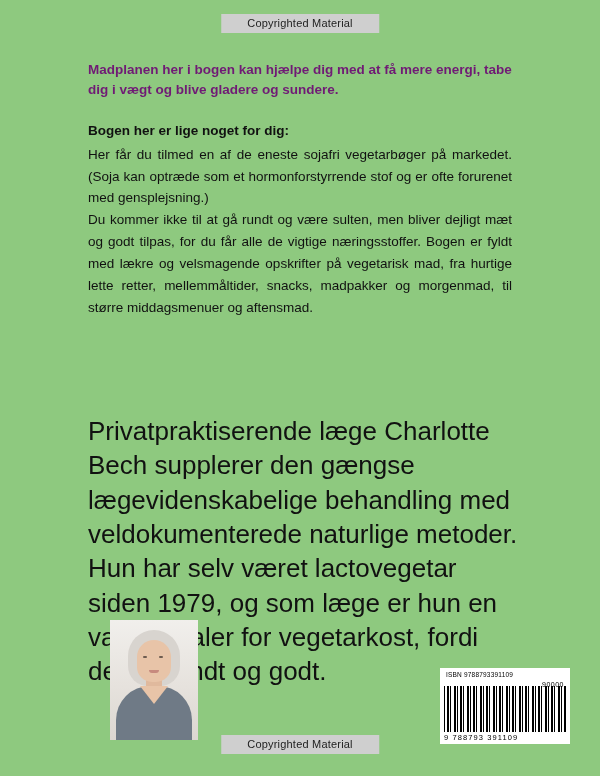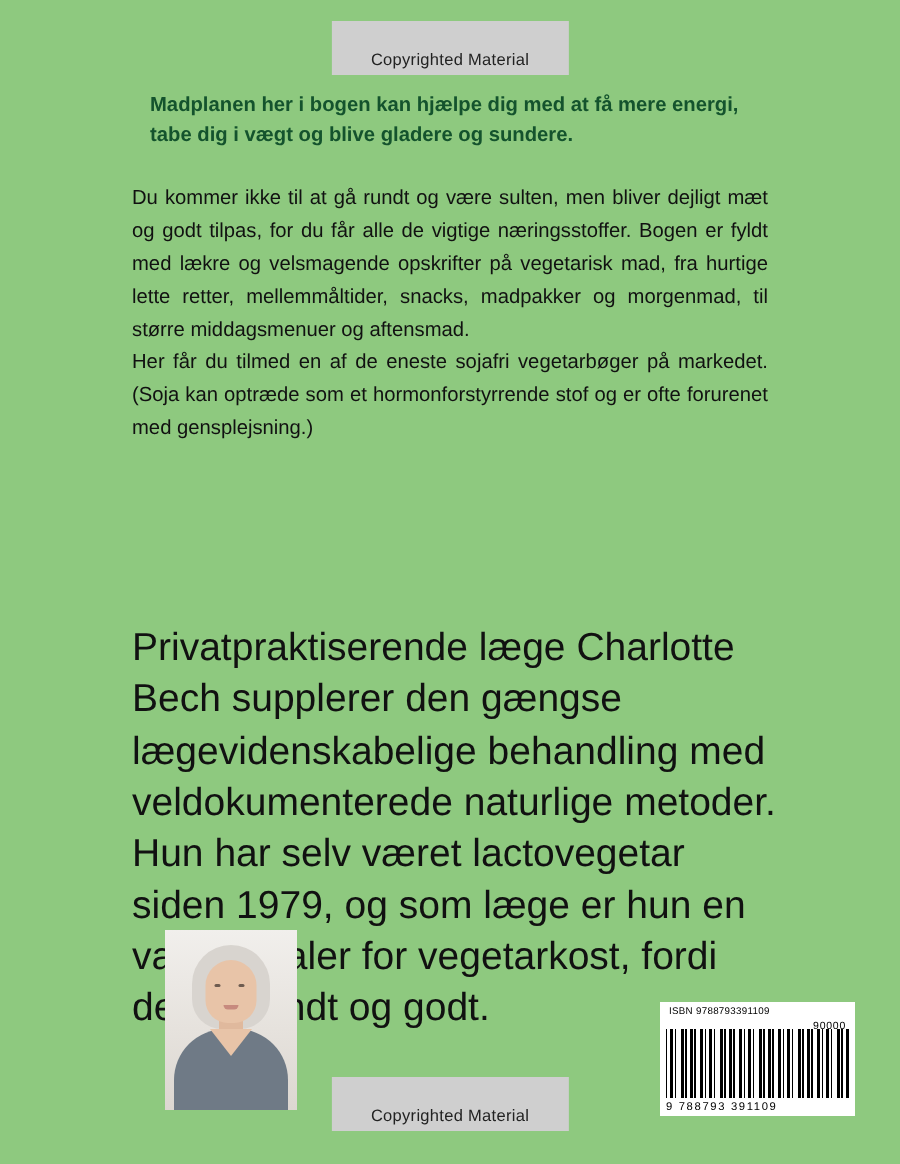--- a/index.html
+++ b/index.html
@@ -22,40 +22,40 @@
     background: #8ec97f;
   }
   .copyright-bar {
     position: absolute;
     left: 50%;
     transform: translateX(-50%);
     background: #cfcfcf;
     color: #222;
     font-size: 11px;
     letter-spacing: 0.2px;
-    padding: 20px 26px 4px 26px;
+    padding: 3px 26px 4px 26px;
     text-align: center;
     font-family: "Liberation Sans", sans-serif;
   }
   .copyright-top { top: 14px; }
   .copyright-bottom { bottom: 22px; }
 
   .content {
     position: absolute;
     left: 88px;
     top: 60px;
     width: 424px;
   }
 
   .lead {
     font-weight: bold;
     font-size: 13.5px;
     line-height: 1.45;
-    color: #14532d;
-    margin: 0 0 22px 12px;
+    color: #701a75;
+    margin: 0 0 22px 0;
   }
   .subhead {
     font-weight: bold;
     font-size: 13.5px;
     line-height: 1.45;
     color: #111;
     margin: 0 0 3px 0;
   }
   .numlist {
     margin: 0 0 26px 0;
@@ -214,24 +214,25 @@
 <body>
 
 <div class="page">
 
   <div class="copyright-bar copyright-top">Copyrighted Material</div>
 
   <div class="content">
 
     <p class="lead">Madplanen her i bogen kan hjælpe dig med at få mere energi, tabe dig i vægt og blive gladere og sundere.</p>
 
-
-
+    <p class="subhead">Bogen her er lige noget for dig:</p>
+
+
+    <p class="body-par">Her får du tilmed en af de eneste sojafri vegetarbøger på markedet. (Soja kan optræde som et hormonforstyrrende stof og er ofte forurenet med gensplejsning.)</p>
     <p class="body-par">Du kommer ikke til at gå rundt og være sulten, men bliver dejligt mæt og godt tilpas, for du får alle de vigtige næringsstoffer. Bogen er fyldt med lækre og velsmagende opskrifter på vegetarisk mad, fra hurtige lette retter, mellemmåltider, snacks, madpakker og morgenmad, til større middagsmenuer og aftensmad.</p>
-    <p class="body-par">Her får du tilmed en af de eneste sojafri vegetarbøger på markedet. (Soja kan optræde som et hormonforstyrrende stof og er ofte forurenet med gensplejsning.)</p>
   </div>
 
   <div class="author-block">Privatpraktiserende læge Charlotte Bech supplerer den gængse lægevidenskabelige behandling med veldokumenterede naturlige metoder. Hun har selv været lactovegetar siden 1979, og som læge er hun en varm fortaler for vegetarkost, fordi det er sundt og godt.</div>
 
   <div class="photo">
     <div class="photo-bg"></div>
     <div class="photo-hair"></div>
     <div class="photo-body"></div>
     <div class="photo-neck"></div>
     <div class="photo-face"></div>

